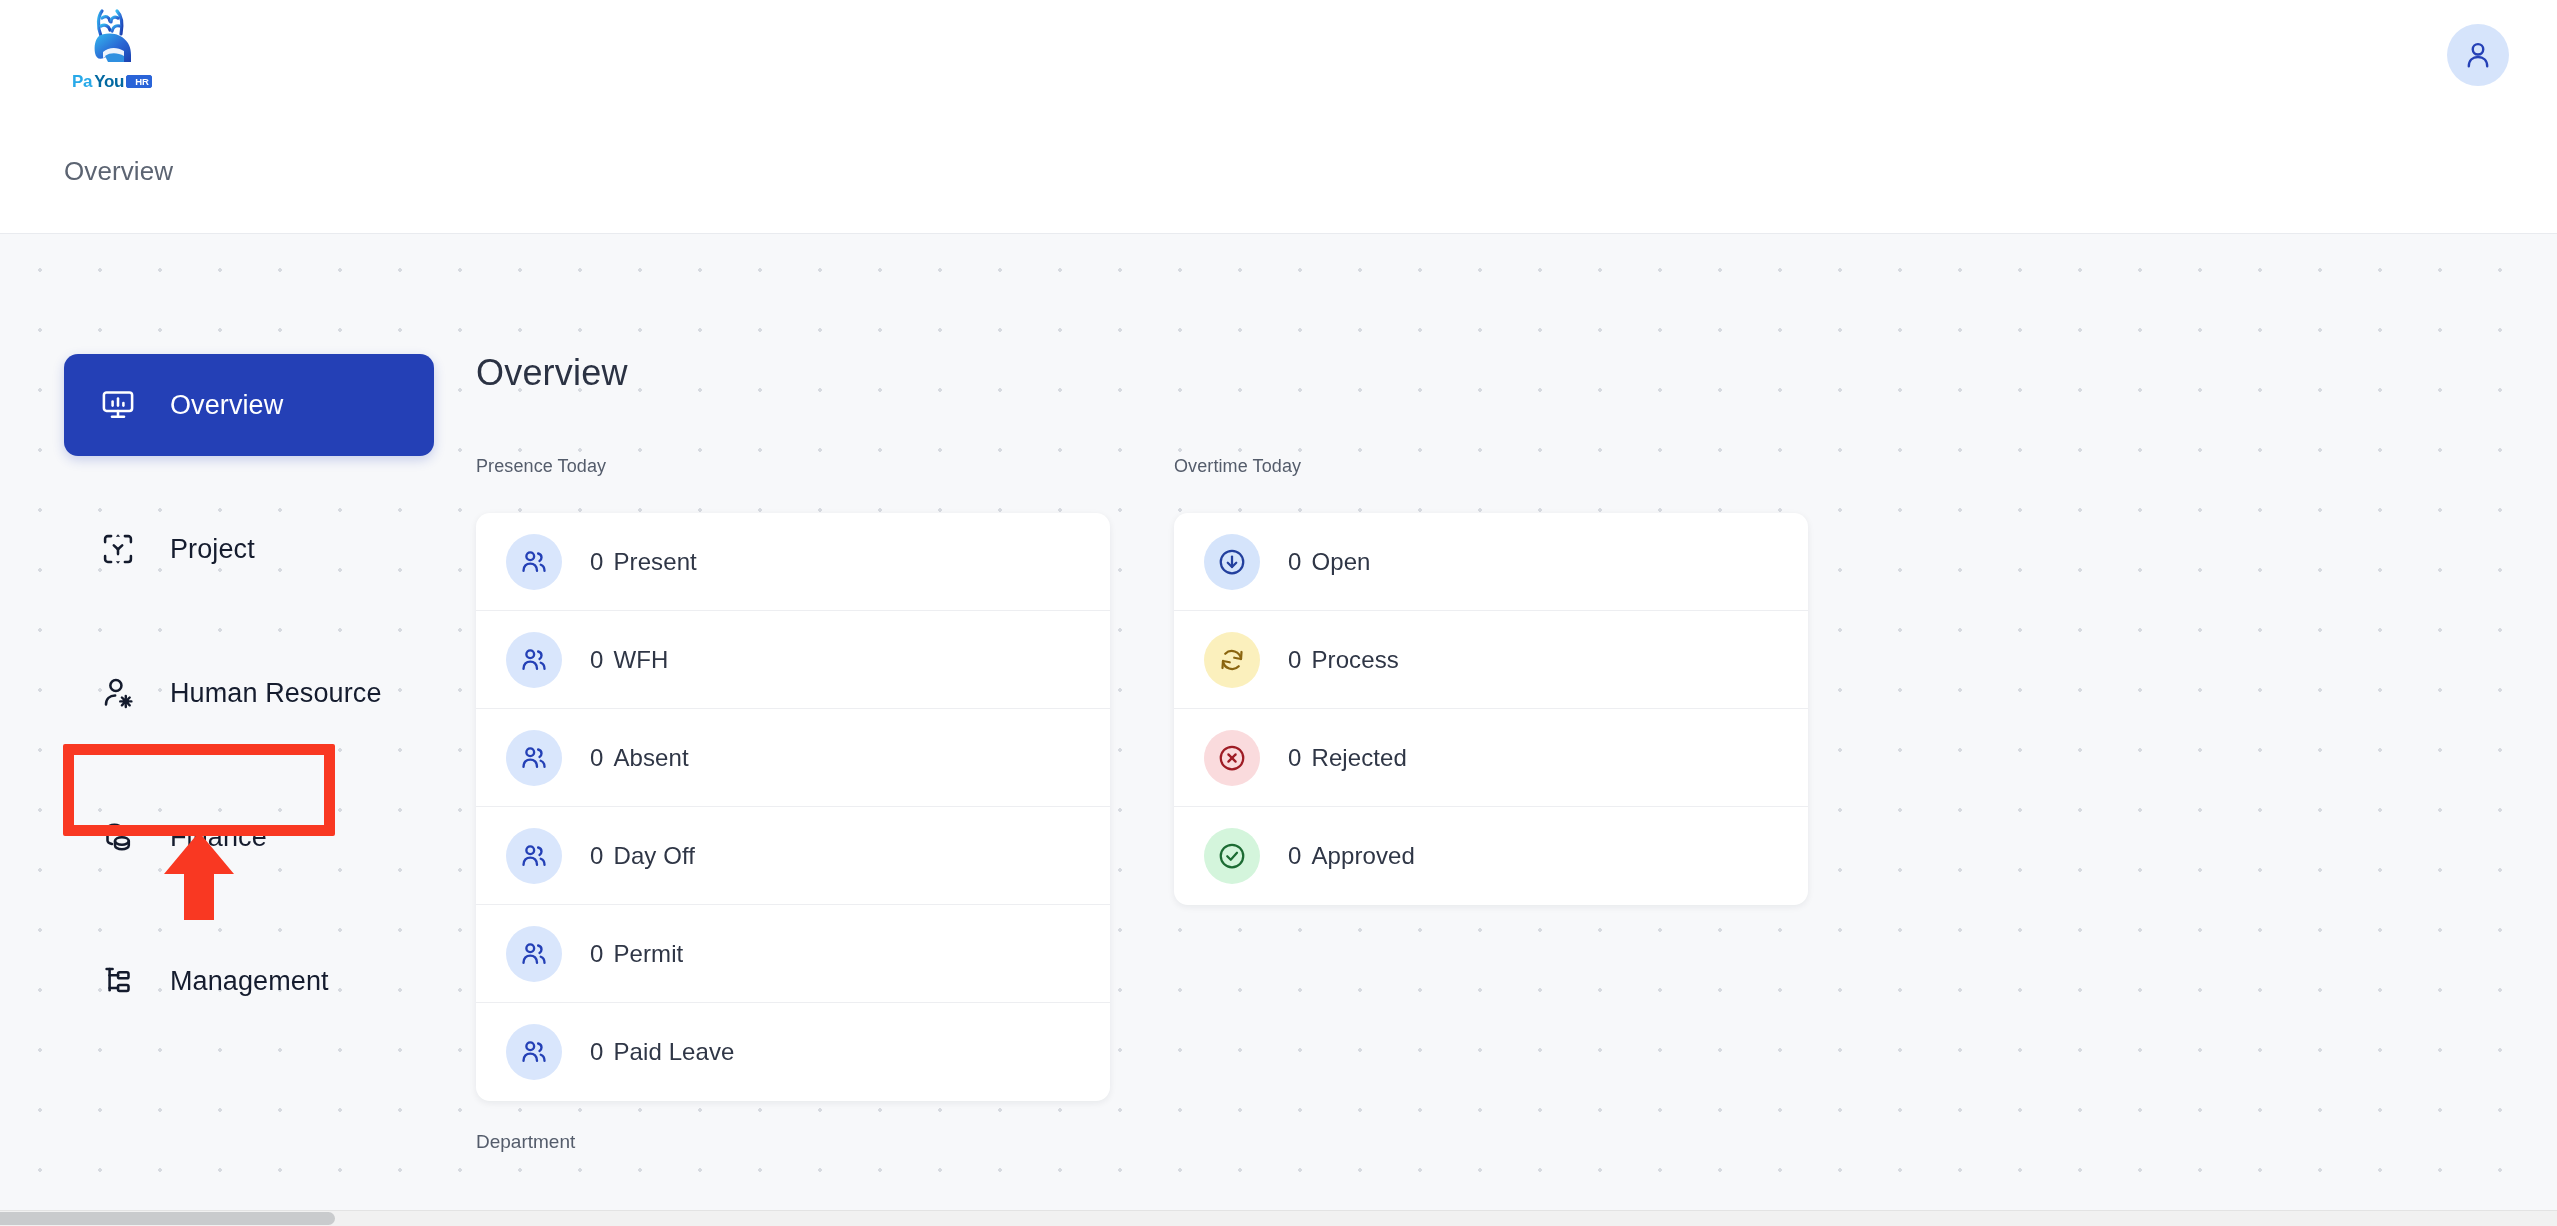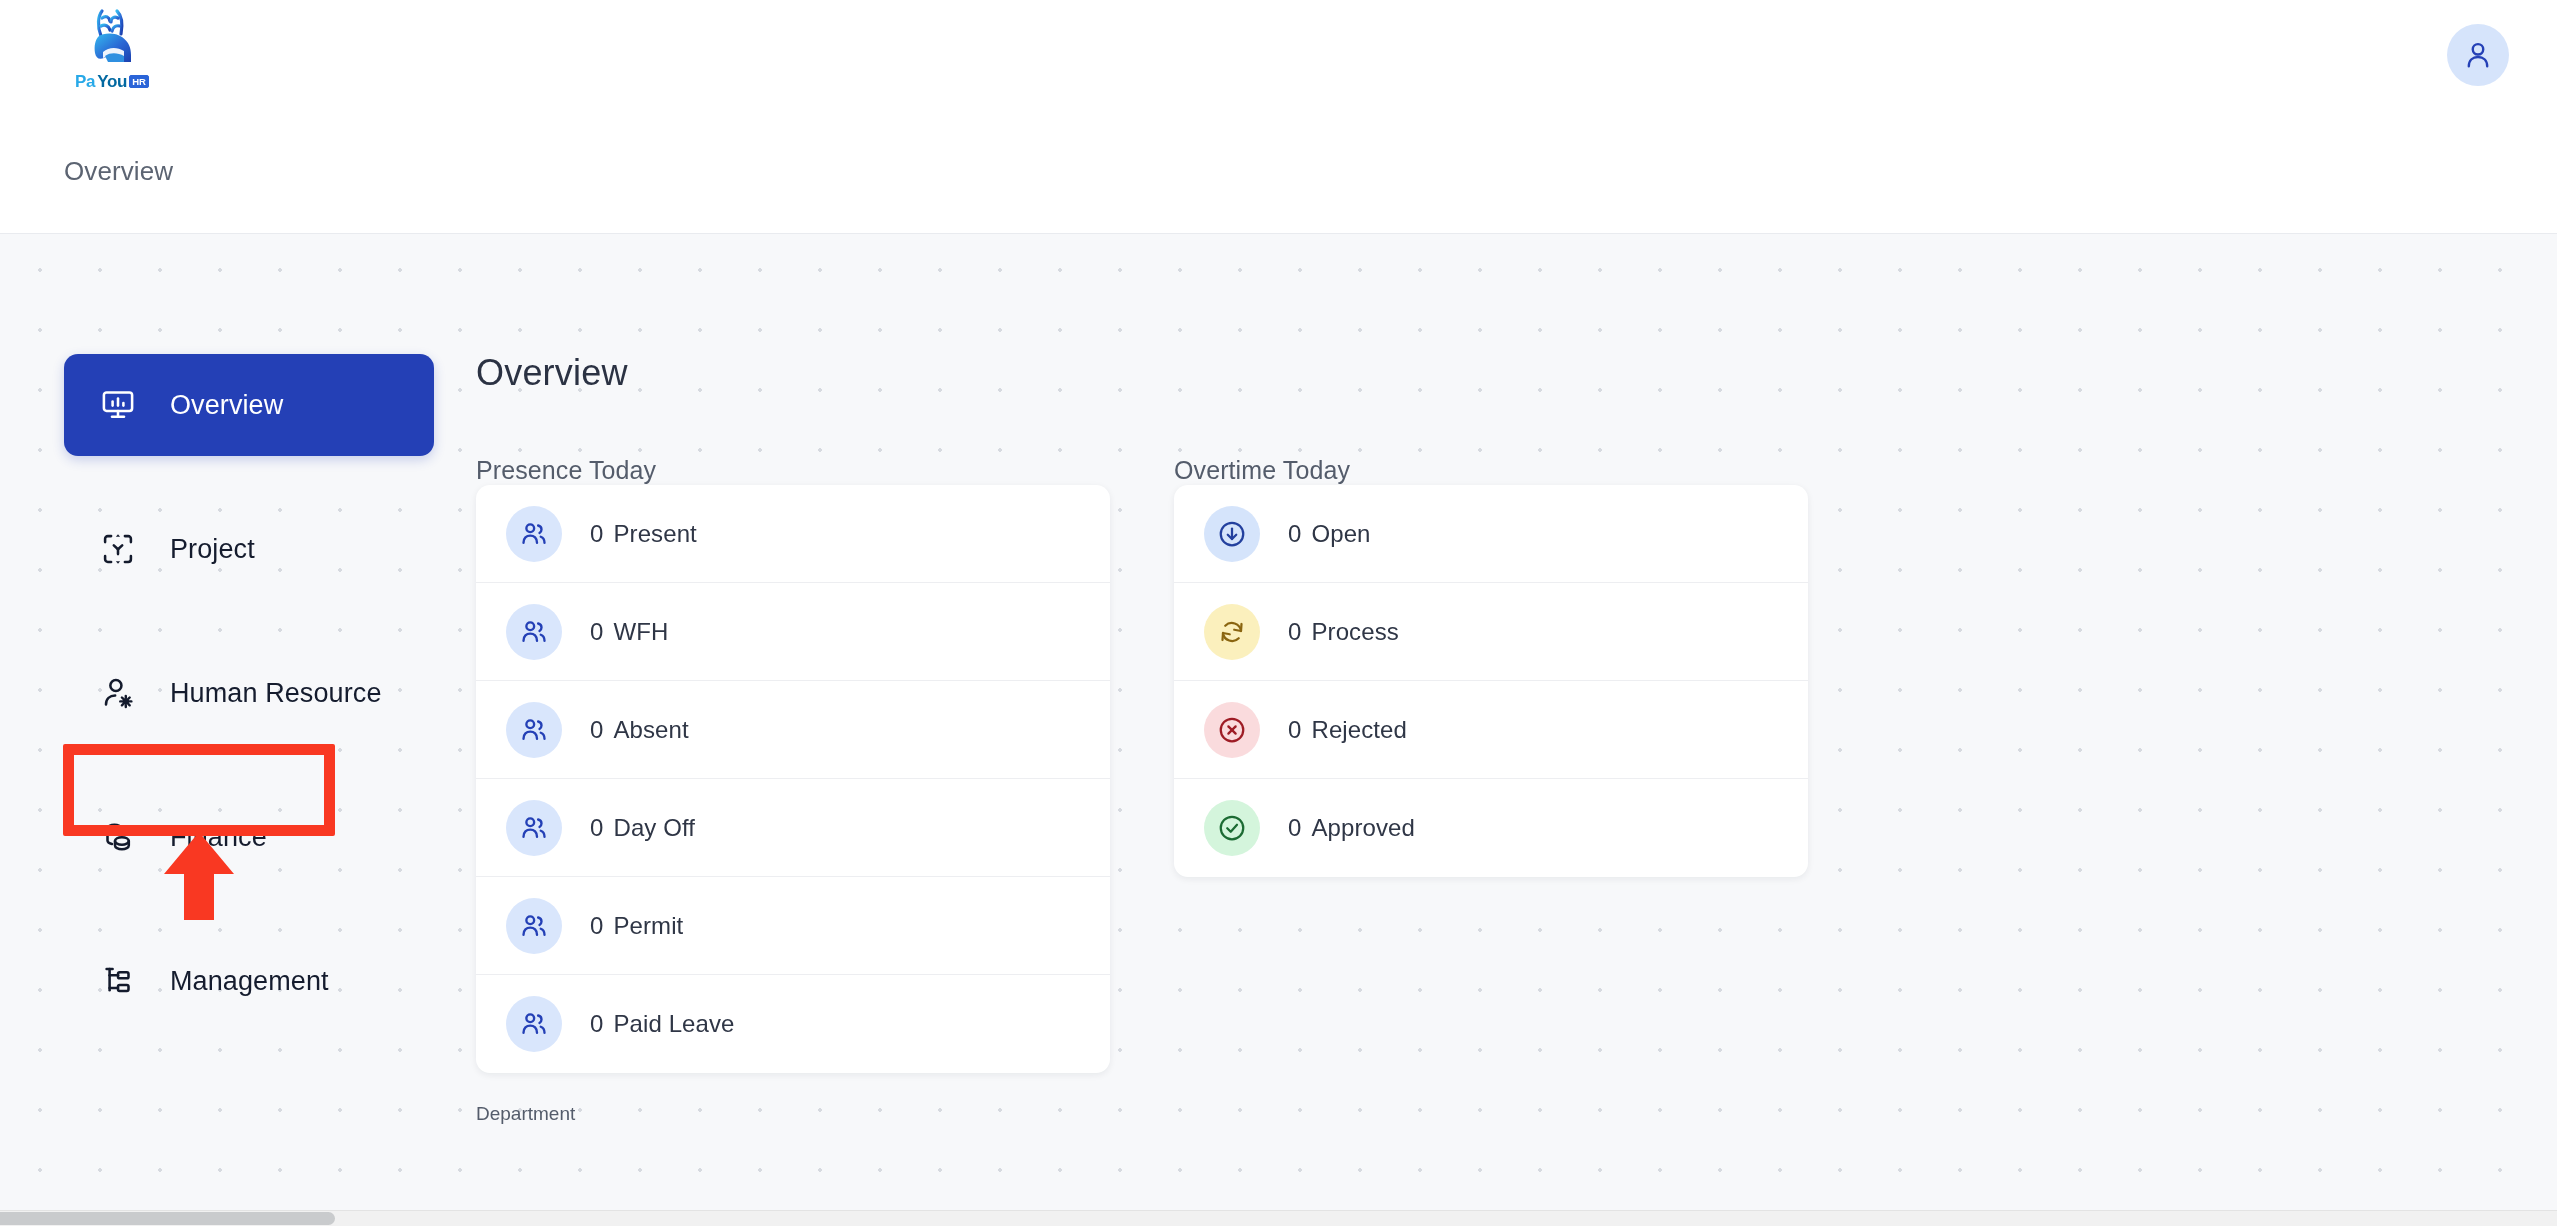--- a/index.html
+++ b/index.html
@@ -24,21 +24,21 @@
   }
   .logo-mark { width: 58px; height: 66px; }
   .logo-text {
     display: flex; align-items: center; gap: 2px;
     margin-top: 1px;
   }
   .logo-pa { font-size: 17px; font-weight: bold; color: #28a9e8; letter-spacing: -0.3px; line-height: 1;}
   .logo-you { font-size: 17px; font-weight: bold; color: #0369a1; letter-spacing: -0.3px; line-height: 1;}
   .logo-hr {
     font-size: 9.5px; font-weight: bold; color: #ffffff; background: #2a64d8;
-    border: 1px solid #2a64d8; border-radius: 2px; padding: 1px 2px 1px 2px; line-height: 1;
+    border: 1px solid #2a64d8; border-radius: 2px; padding: 1px 2px 1px 8px; line-height: 1;
   }
   .avatar {
     position: absolute; right: 48px; top: 24px;
     width: 62px; height: 62px; border-radius: 50%;
     background: #d6e4fb;
     display: flex; align-items: center; justify-content: center;
   }
 
   
   .crumbbar {
@@ -99,21 +99,21 @@
     width: 1850px;
   }
   .page-title {
     font-size: 36px; color: #2b3243; font-weight: 400; letter-spacing: .2px;
   }
   .cols {
     display: flex; gap: 64px; margin-top: 62px;
   }
   .col { width: 634px; }
   .col-head {
-    font-size: 25px; color: #545c6b; font-weight: 400; letter-spacing: .1px;
+    font-size: 18px; color: #545c6b; font-weight: 400; margin-bottom: 36px; letter-spacing: .1px;
   }
   .stat-card {
     background: #ffffff;
     border-radius: 14px;
     box-shadow: 0 2px 7px rgba(17,24,39,.07);
     overflow: hidden;
   }
   .stat-row {
     display: flex; align-items: center;
     height: 98px;

